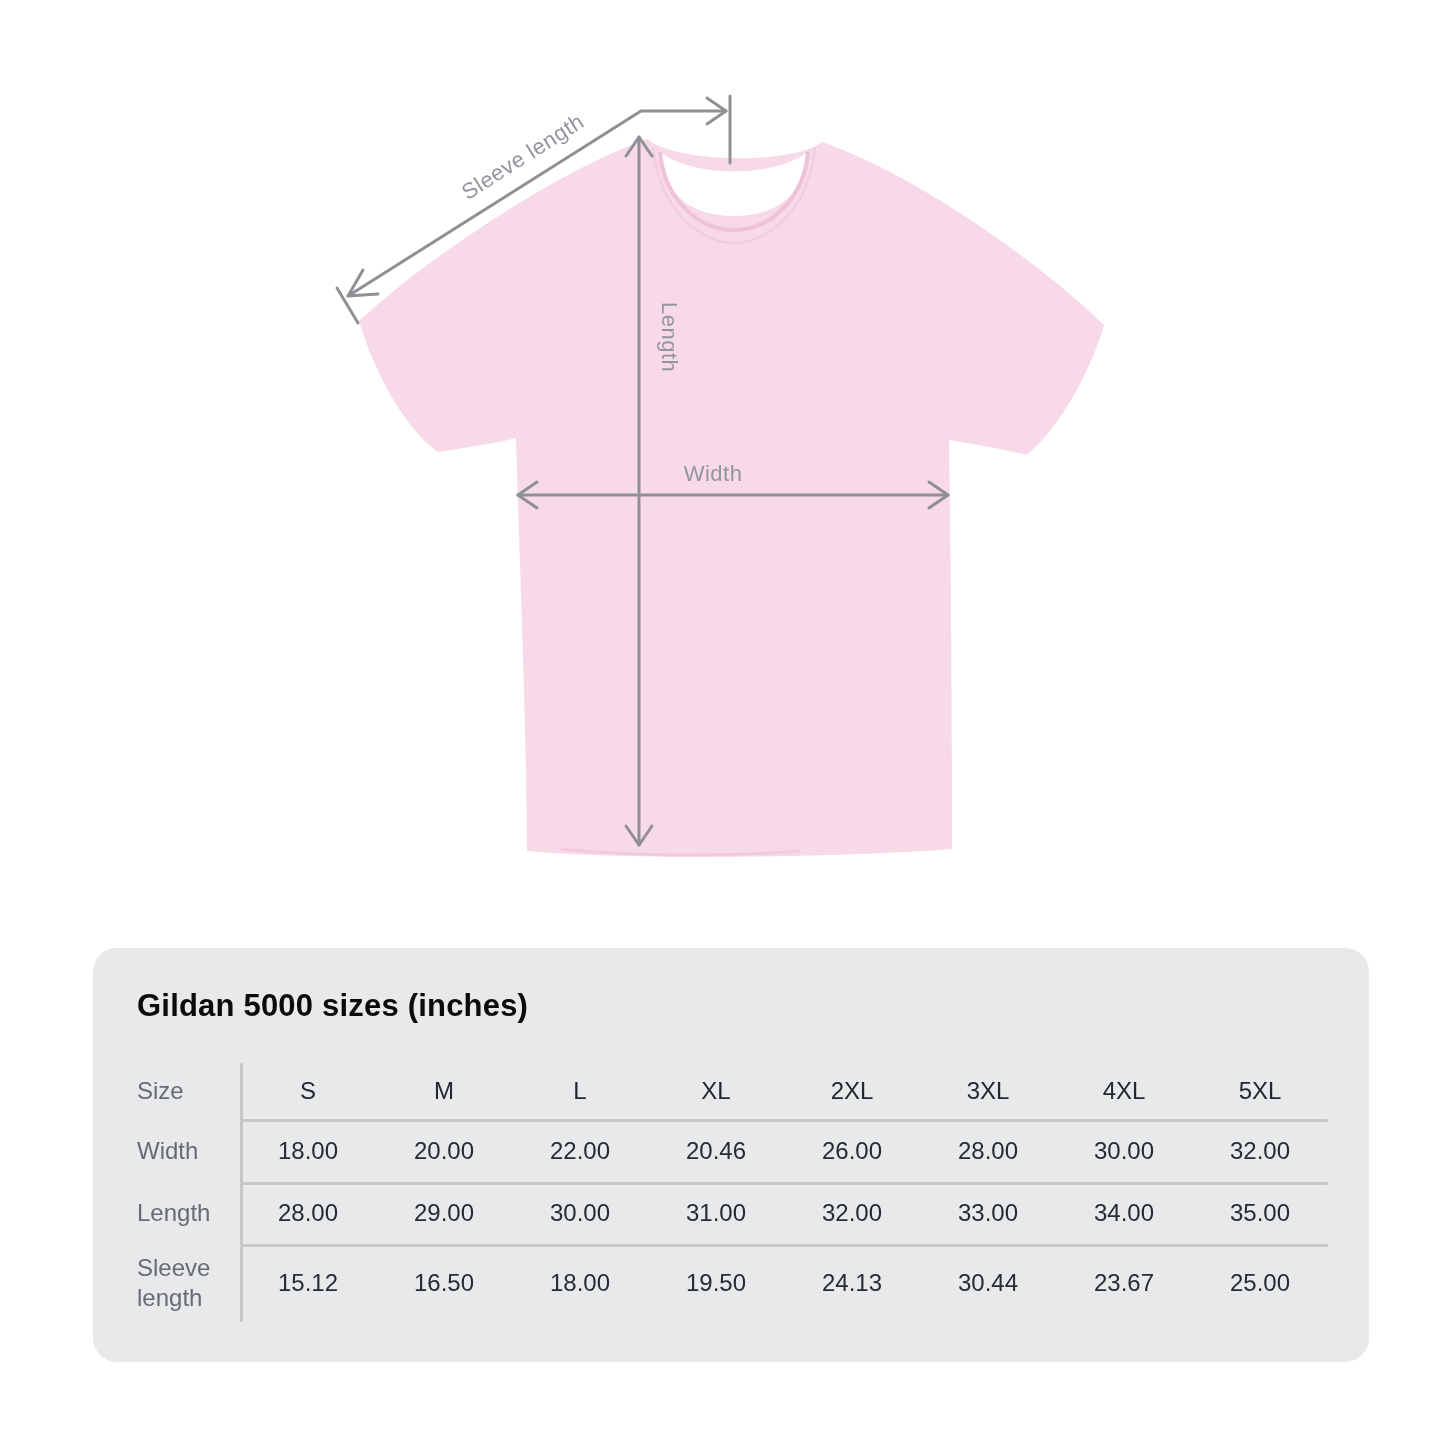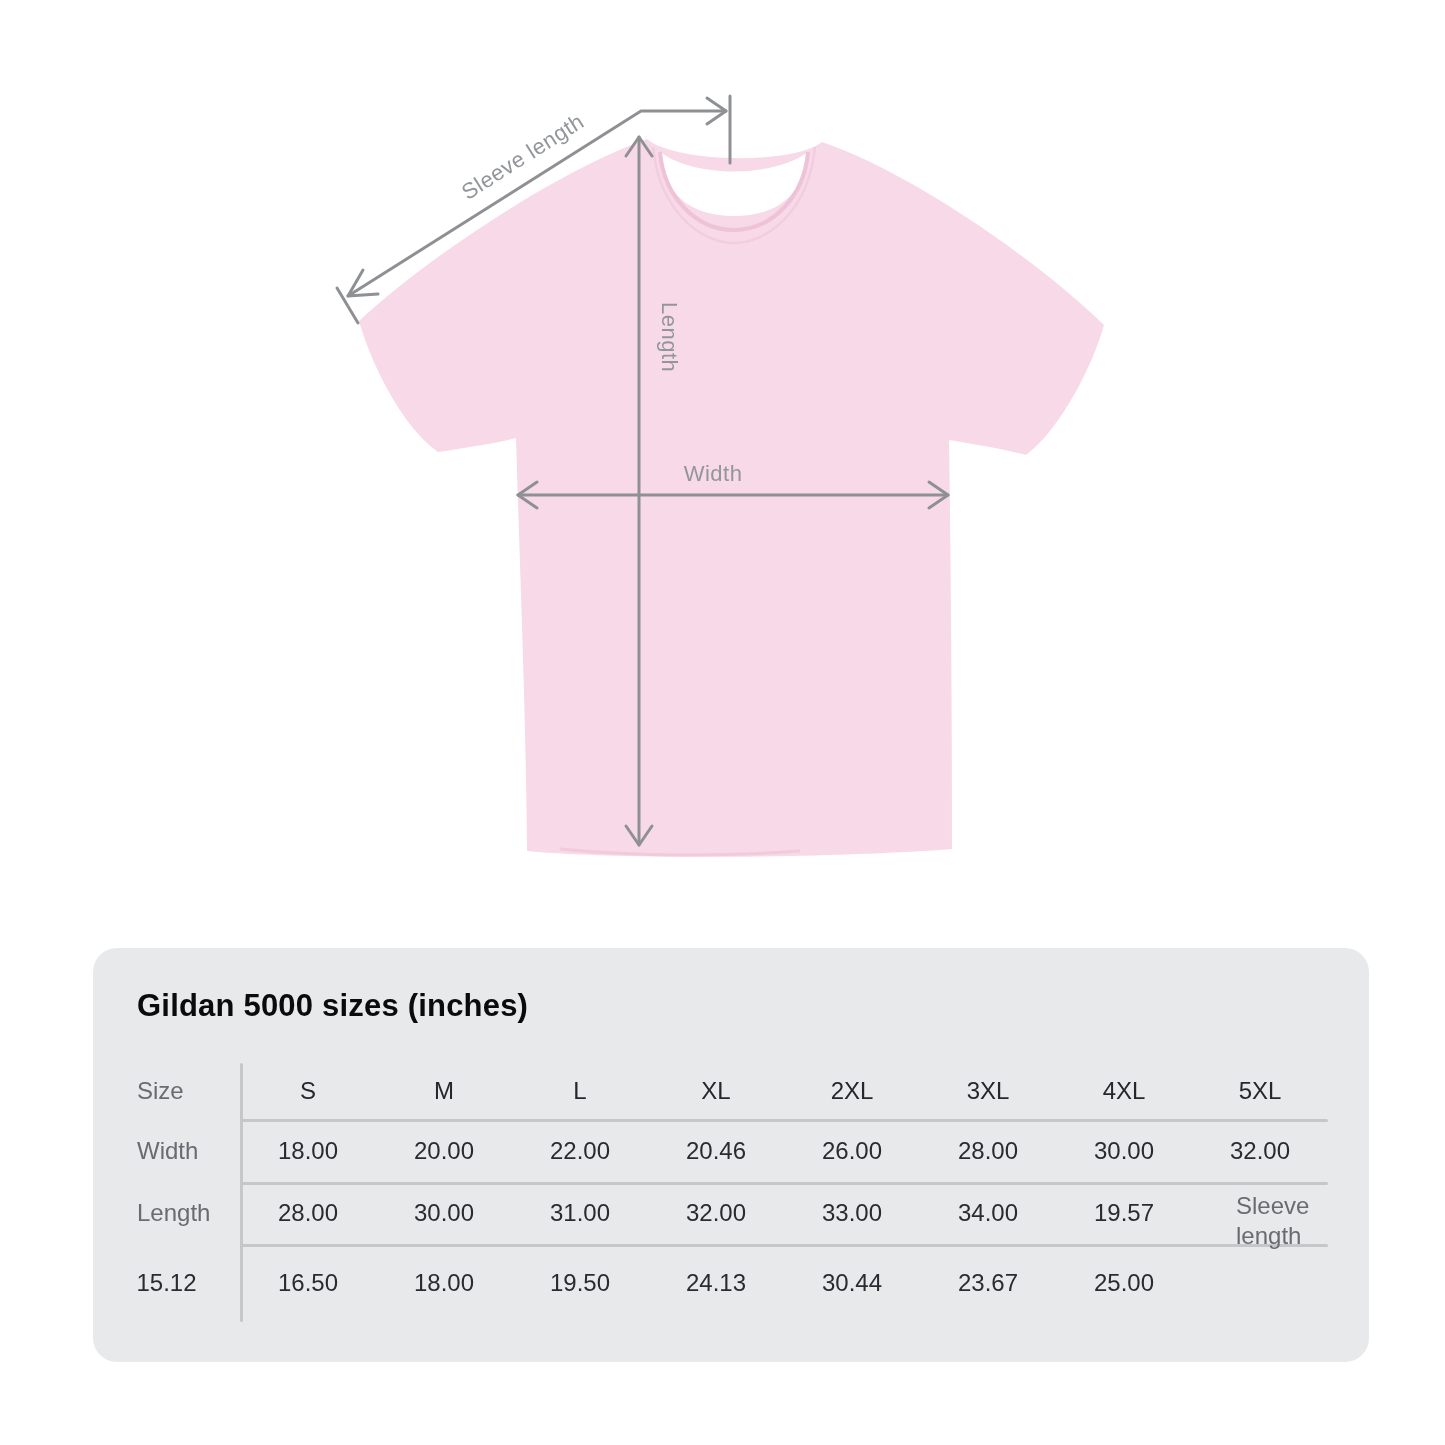--- a/index.html
+++ b/index.html
@@ -128,26 +128,27 @@
     <div class="val">20.00</div>
     <div class="val">22.00</div>
     <div class="val">20.46</div>
     <div class="val">26.00</div>
     <div class="val">28.00</div>
     <div class="val">30.00</div>
     <div class="val">32.00</div>
 
     <div class="rowlabel">Length</div>
     <div class="val">28.00</div>
+    <div class="val">29.00</div>
     <div class="val">30.00</div>
     <div class="val">31.00</div>
     <div class="val">32.00</div>
     <div class="val">33.00</div>
     <div class="val">34.00</div>
-    <div class="val">19.57</div>
+    <div class="val">35.00</div>
 
     <div class="rowlabel wrap">Sleeve length</div>
     <div class="val">15.12</div>
     <div class="val">16.50</div>
     <div class="val">18.00</div>
     <div class="val">19.50</div>
     <div class="val">24.13</div>
     <div class="val">30.44</div>
     <div class="val">23.67</div>
     <div class="val">25.00</div>

